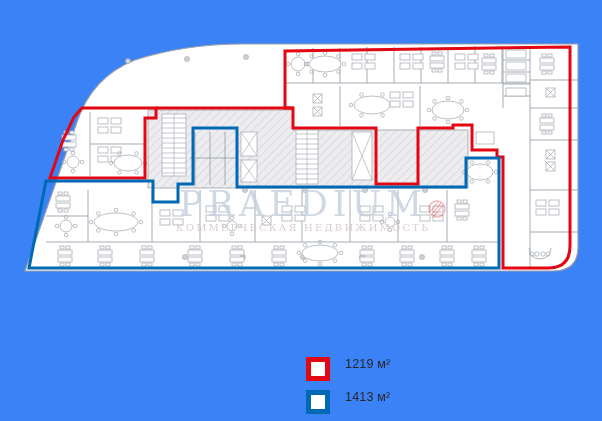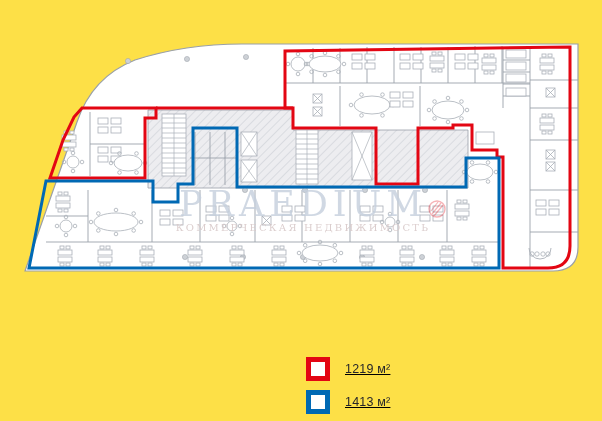--- a/index.html
+++ b/index.html
@@ -1,20 +1,20 @@
 <!DOCTYPE html>
 <html><head>
 <meta charset="utf-8">
 <style>
   html,body{margin:0;padding:0;background:#ffffff;}
-  #stage{position:relative;width:602px;height:421px;background:#fde047;overflow:hidden;
+  #stage{position:relative;width:602px;height:421px;background:#3b82f6;overflow:hidden;
          font-family:"Liberation Sans",sans-serif;}
   #planSvg{position:absolute;left:0;top:0;}
   .legend{position:absolute;left:306px;top:357px;}
-  .legend-row{display:flex;align-items:center;height:24px;margin-bottom:9px;text-decoration:underline;}
+  .legend-row{display:flex;align-items:flex-start;height:24px;margin-bottom:9px;}
   .swatch{width:14px;height:14px;background:#fff;border:5px solid #888;display:inline-block;}
   .legend-label{margin-left:15px;font-size:12.5px;color:#26262a;letter-spacing:.2px;}
 </style>
 </head>
 <body>
 
 <div id="stage">
 
   <svg id="planSvg" width="602" height="421" viewBox="0 0 602 421">
     <defs>

